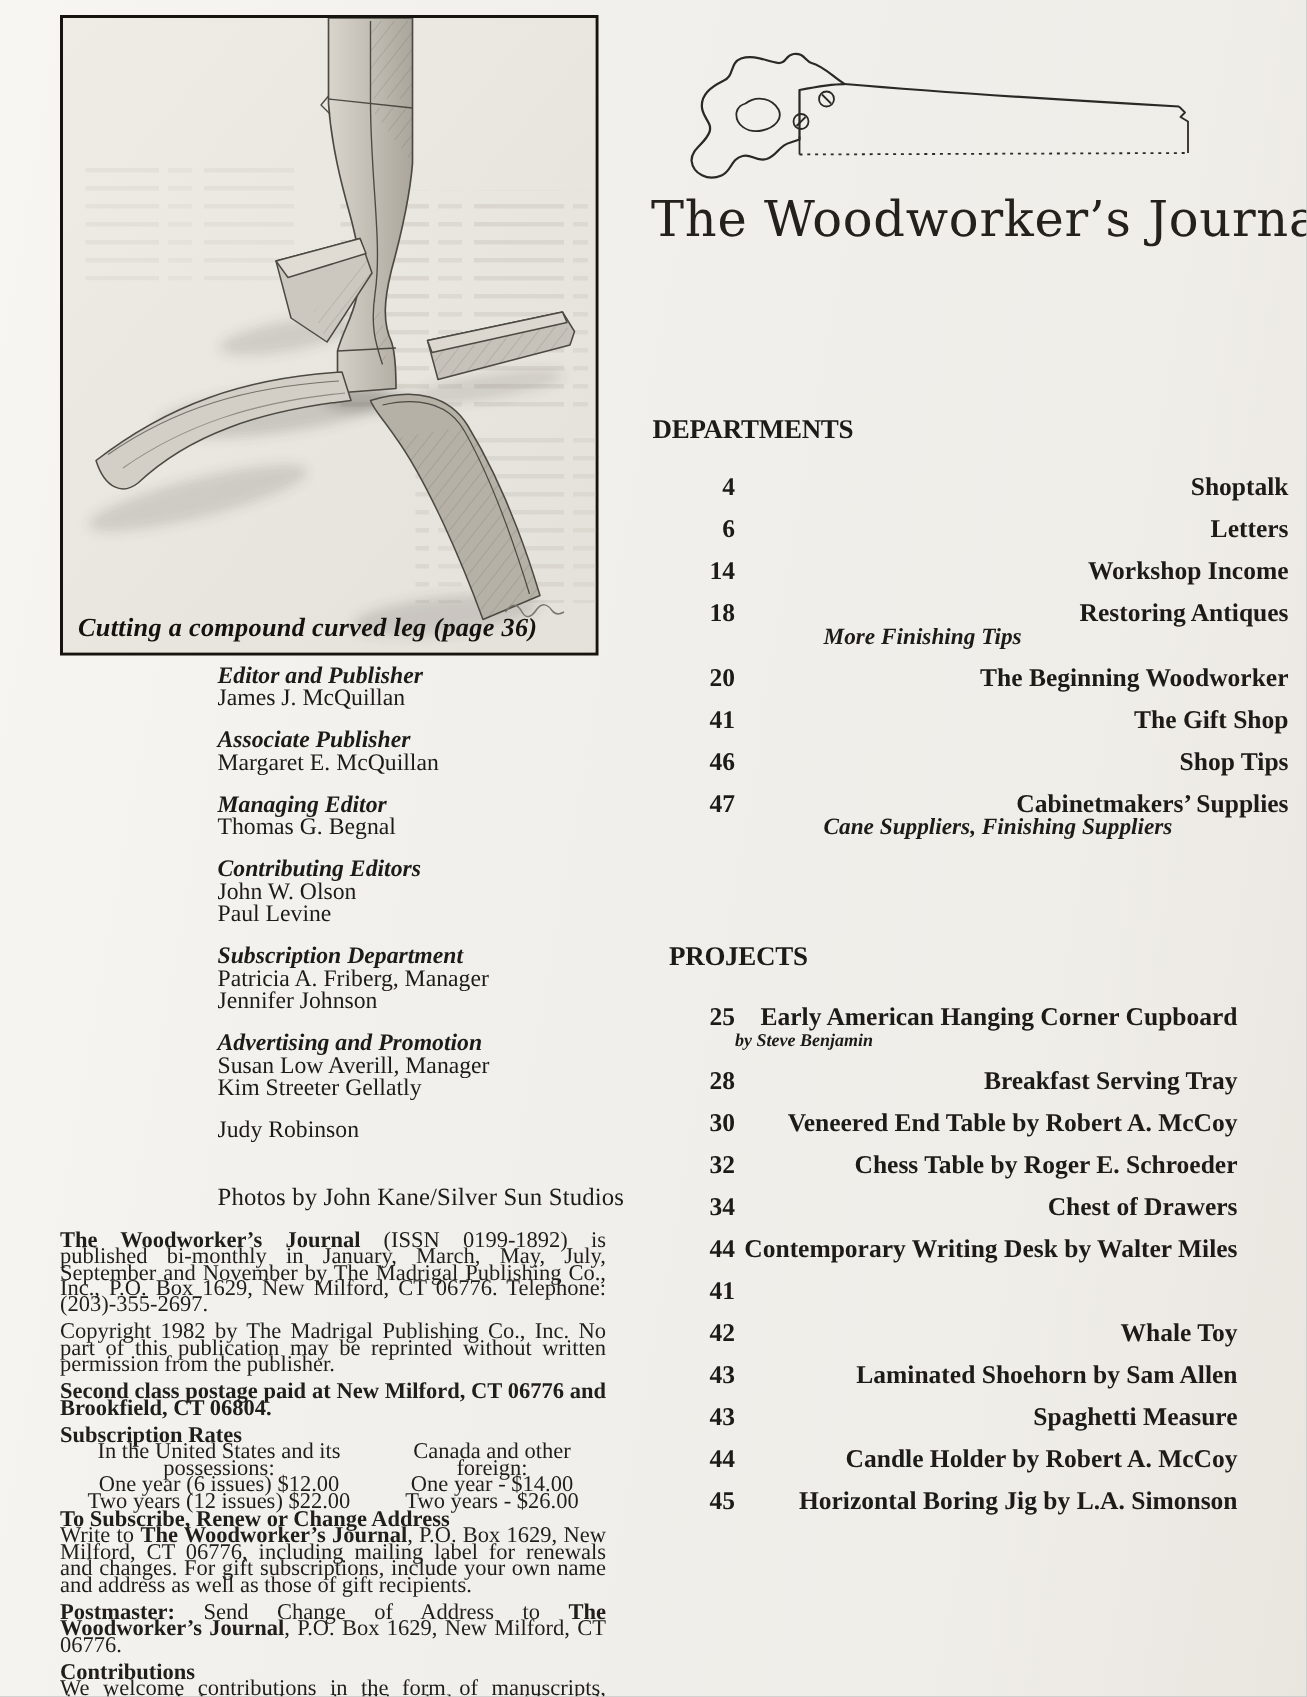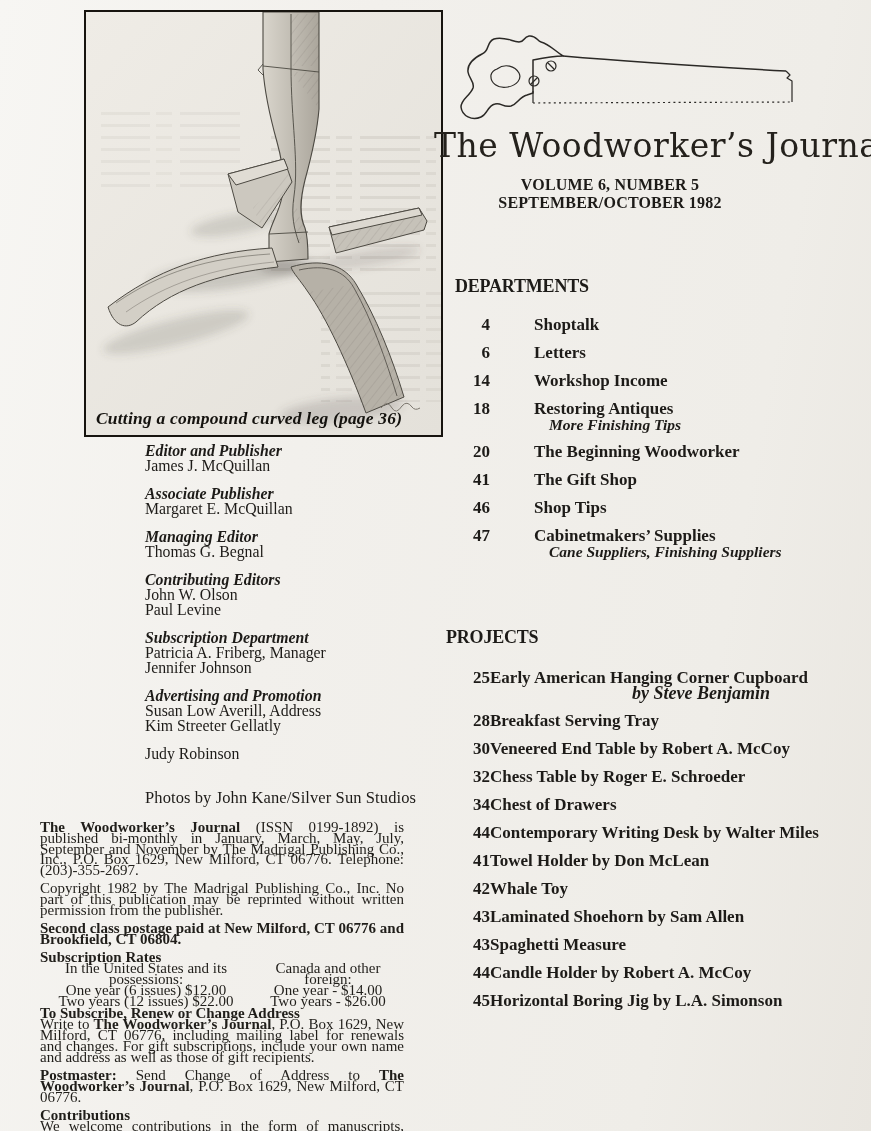--- a/index.html
+++ b/index.html
@@ -1,48 +1,48 @@
 <!DOCTYPE html>
 <html><head>
 <meta charset="utf-8">
 <style>
   html,body{margin:0;padding:0;background:#c8c8c8;}
   .page{position:relative;width:871px;height:1131px;margin:0 auto;overflow:hidden;
         background:linear-gradient(100deg,#f7f6f3 0%,#f2f0ec 35%,#efede8 78%,#e9e6e0 100%);
         font-family:"Liberation Serif",serif;color:#1d1b18;}
   
   .photo-frame{position:absolute;left:40px;top:10px;width:359px;height:427px;
-               border:2px solid #17140f;box-sizing:border-box;background:#ebe8e2;margin-left:44px;}
+               border:2px solid #17140f;box-sizing:border-box;background:#ebe8e2;}
   .photo-frame svg{display:block;width:100%;height:100%;}
   .photo-caption{position:absolute;left:10px;bottom:6px;font-size:17.5px;font-weight:bold;
                  font-style:italic;letter-spacing:.2px;color:#14120e;}
   
   .saw{position:absolute;left:453px;top:29px;width:342px;height:96px;}
   .mag-title{position:absolute;left:434px;top:126px;width:378px;text-align:center;
              font-family:"DejaVu Serif",serif;font-size:33px;line-height:40px;letter-spacing:.5px;
              color:#24211c;white-space:nowrap;}
   .vol-block{position:absolute;left:434px;top:176px;width:352px;text-align:center;
              font-weight:bold;font-size:16px;line-height:17.5px;letter-spacing:.2px;}
   
   .section-heading{position:absolute;font-size:18px;font-weight:bold;letter-spacing:-.2px;}
-  #dept-heading{left:435px;top:276px;margin-left:20px;}
+  #dept-heading{left:435px;top:276px;}
   #proj-heading{left:446px;top:627px;}
   .toc{position:absolute;}
   #dept-list{left:435px;top:316px;width:424px;}
   #proj-list{left:446px;top:669px;width:414px;}
   .toc-row{display:flex;margin-bottom:11px;}
   .toc-num{font-weight:bold;font-size:17px;line-height:17px;text-align:right;flex:0 0 auto;}
   #dept-list .toc-num{width:55px;margin-right:44px;}
   #proj-list .toc-num{width:44px;}
   .toc-body{font-size:17px;line-height:17px;font-weight:bold;width:335px;}
-  .toc-title{font-weight:bold;}
+  .toc-title{font-weight:bold;text-align:right;}
   .toc-byline{}
   .toc-sub{font-size:15.5px;font-style:italic;font-weight:bold;line-height:15px;padding-left:15px;}
-  .byline-right{font-size:18px;font-style:italic;font-weight:bold;line-height:15px;
-                text-align:right;width:280px;}
+  .byline-right{font-size:12px;font-style:italic;font-weight:bold;line-height:15px;
+                text-align:left;width:280px;}
   
   .staff{position:absolute;left:145px;top:443px;width:275px;font-size:15.8px;line-height:15px;}
   .staff-group{margin-bottom:13px;}
   .staff-role{font-style:italic;font-weight:bold;}
   .photos-credit{position:absolute;left:145px;top:788px;font-size:16.5px;letter-spacing:.1px;}
   
   .fine{position:absolute;left:40px;top:822px;width:364px;font-size:15px;line-height:10.8px;
         text-align:justify;color:#201e1a;}
   .fine p{margin:0 0 7.5px 0;}
   .fp-head{font-weight:bold;}
@@ -139,24 +139,20 @@
       <path d="M333,42 l4,4 l-3,3 l5,3 l0,21" stroke-width="1.2"></path>
       <path d="M80,62 L80,74" stroke-width="1.2"></path>
       <path d="M80,74 L339,73" stroke-width="1.2" stroke-dasharray="2 3.2"></path>
       <circle cx="98" cy="37" r="5" stroke-width="1.2"></circle>
       <line x1="95" y1="34" x2="101" y2="40" stroke-width="1.2"></line>
       <circle cx="81" cy="52" r="5" stroke-width="1.2"></circle>
       <line x1="78" y1="55" x2="84" y2="49" stroke-width="1.2"></line>
     </g>
   </svg>
   <div class="mag-title">The Woodworker’s Journal</div>
-  <div class="vol-block">
-    <div>VOLUME 6, NUMBER 5</div>
-    <div>SEPTEMBER/OCTOBER 1982</div>
-  </div>
 
   <div class="section-heading" id="dept-heading">DEPARTMENTS</div>
   <div class="toc" id="dept-list">
       <div class="toc-row">
         <div class="toc-num">4</div>
         <div class="toc-body">
           <div class="toc-title">Shoptalk</div>
         </div>
       </div>
       <div class="toc-row">
@@ -239,23 +235,20 @@
         </div>
       </div>
       <div class="toc-row">
         <div class="toc-num">44</div>
         <div class="toc-body">
           <div class="toc-title">Contemporary Writing Desk <span class="toc-byline">by Walter Miles</span></div>
         </div>
       </div>
       <div class="toc-row">
         <div class="toc-num">41</div>
-        <div class="toc-body">
-          <div class="toc-title">Towel Holder <span class="toc-byline">by Don McLean</span></div>
-        </div>
       </div>
       <div class="toc-row">
         <div class="toc-num">42</div>
         <div class="toc-body">
           <div class="toc-title">Whale Toy</div>
         </div>
       </div>
       <div class="toc-row">
         <div class="toc-num">43</div>
         <div class="toc-body">
@@ -300,21 +293,21 @@
         <div class="staff-name">John W. Olson</div>
         <div class="staff-name">Paul Levine</div>
       </div>
       <div class="staff-group">
         <div class="staff-role">Subscription Department</div>
         <div class="staff-name">Patricia A. Friberg, Manager</div>
         <div class="staff-name">Jennifer Johnson</div>
       </div>
       <div class="staff-group">
         <div class="staff-role">Advertising and Promotion</div>
-        <div class="staff-name">Susan Low Averill, Address</div>
+        <div class="staff-name">Susan Low Averill, Manager</div>
         <div class="staff-name">Kim Streeter Gellatly</div>
       </div>
       <div class="staff-group">
         <div class="staff-name">Judy Robinson</div>
       </div>
     </div>
   <div class="photos-credit">Photos by John Kane/Silver Sun Studios</div>
 
   <div class="fine" id="fine-print">
       <p class="fine-para"><b>The Woodworker’s Journal</b><span> (ISSN 0199-1892) is published bi-monthly in January, March, May, July, September and November by The Madrigal Publishing Co., Inc., P.O. Box 1629, New Milford, CT 06776. Telephone: (203)-355-2697.</span></p>

